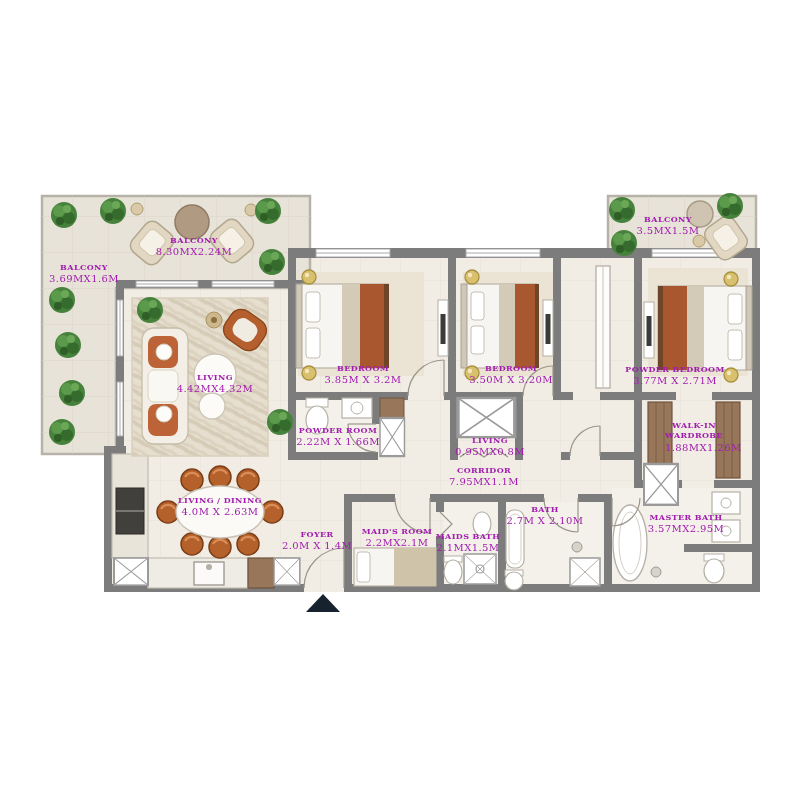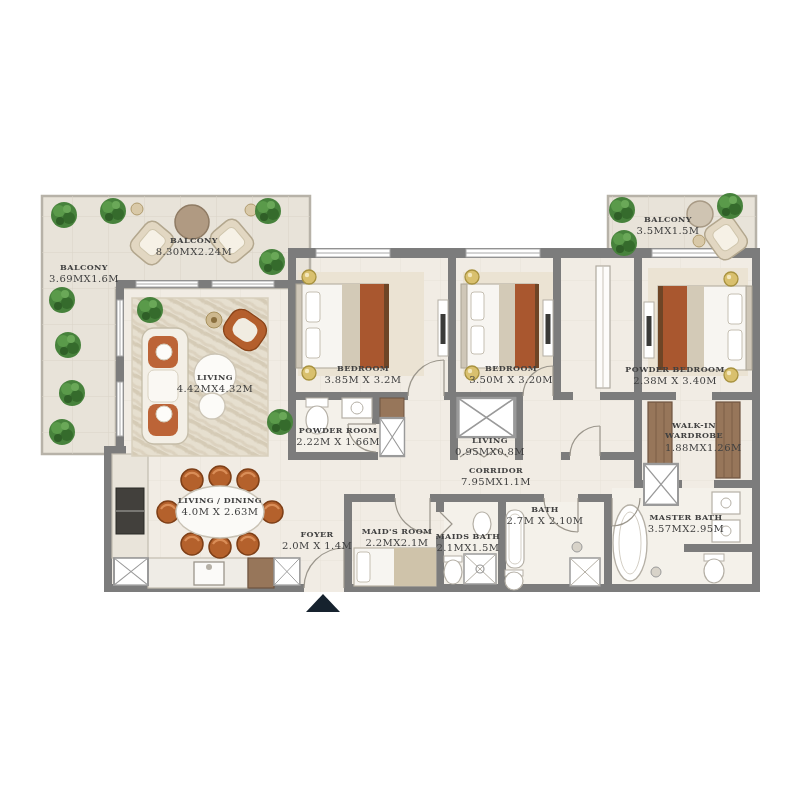--- a/index.html
+++ b/index.html
@@ -1,20 +1,20 @@
 <!DOCTYPE html>
 <html><head>
 <meta charset="utf-8">
 <style>
   html,body{margin:0;padding:0;background:#ffffff;}
   .canvas{position:relative;width:800px;height:800px;background:#ffffff;overflow:hidden;
           font-family:"DejaVu Serif", serif;}
   .plan-svg{position:absolute;left:0;top:0;}
   .room-label{position:absolute;transform:translate(-50%,-50%);text-align:center;
-              color:#404040;line-height:1.3;letter-spacing:.4px;pointer-events:none;white-space:nowrap;}
+              color:#a21caf;line-height:1.3;letter-spacing:.4px;pointer-events:none;white-space:nowrap;}
   .room-label .rname{display:block;font-size:8px;font-weight:bold;}
   .room-label .rdims{display:block;font-size:10px;}
   .room-label.wrap{white-space:normal;width:58px;}
 </style>
 </head>
 <body>
 
 <div class="canvas">
 
 <svg class="plan-svg" width="800" height="800" viewBox="0 0 800 800">
@@ -379,35 +379,35 @@
 <div class="room-label" style="left:363px;top:375px">
   <span class="rname">BEDROOM</span>
   <span class="rdims">3.85M X 3.2M</span>
 </div>
 <div class="room-label" style="left:511px;top:375px">
   <span class="rname">BEDROOM</span>
   <span class="rdims">3.50M X 3.20M</span>
 </div>
 <div class="room-label" style="left:675px;top:376px">
   <span class="rname">POWDER BEDROOM</span>
-  <span class="rdims">2.38M X 3.40M</span>
+  <span class="rdims">3.77M X 2.71M</span>
 </div>
 <div class="room-label" style="left:338px;top:437px">
   <span class="rname">POWDER ROOM</span>
   <span class="rdims">2.22M X 1.66M</span>
 </div>
 <div class="room-label" style="left:490px;top:447px">
   <span class="rname">LIVING</span>
   <span class="rdims">0.95MX0.8M</span>
 </div>
 <div class="room-label wrap" style="left:694px;top:437px">
   <span class="rname">WALK-IN WARDROBE</span>
   <span class="rdims">1.88MX1.26M</span>
 </div>
-<div class="room-label" style="left:496px;top:477px">
+<div class="room-label" style="left:484px;top:477px">
   <span class="rname">CORRIDOR</span>
   <span class="rdims">7.95MX1.1M</span>
 </div>
 <div class="room-label" style="left:220px;top:507px">
   <span class="rname">LIVING / DINING</span>
   <span class="rdims">4.0M X 2.63M</span>
 </div>
 <div class="room-label" style="left:317px;top:541px">
   <span class="rname">FOYER</span>
   <span class="rdims">2.0M X 1.4M</span>

